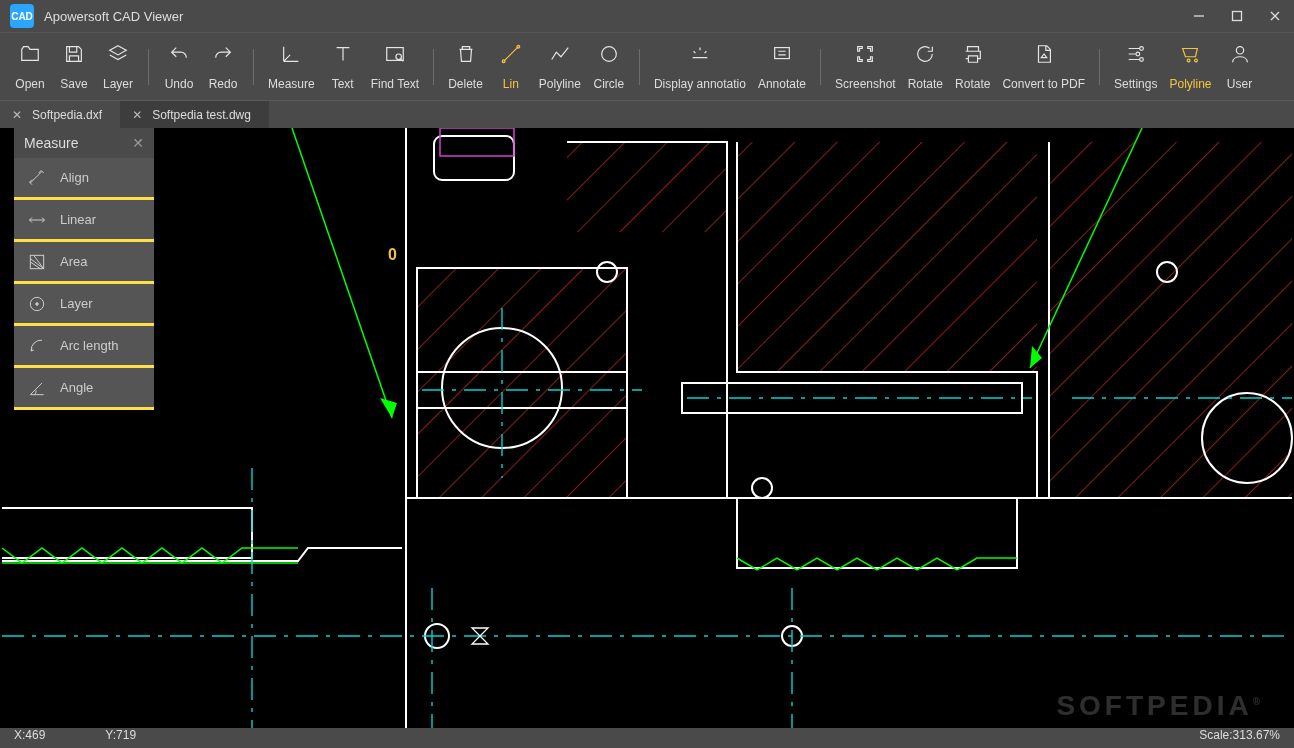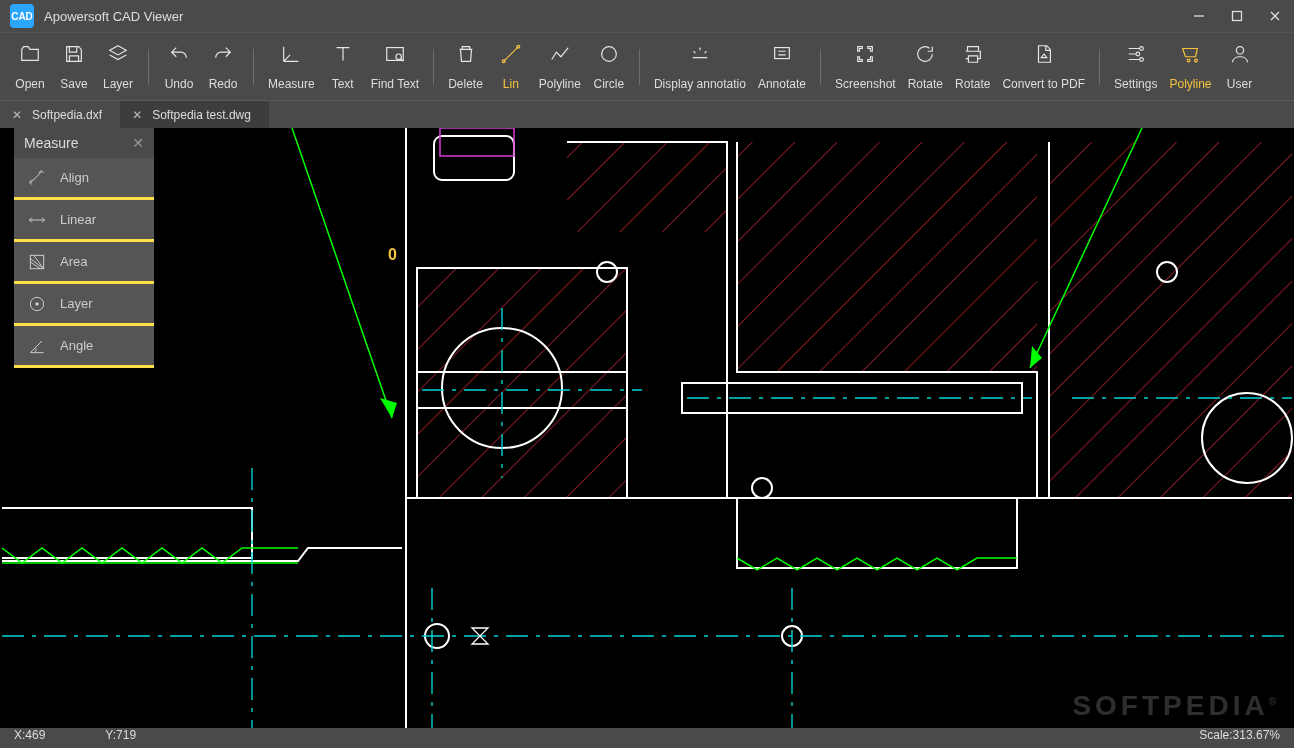--- a/index.html
+++ b/index.html
@@ -39,21 +39,21 @@
 .side-panel .opt.selected { color:#f7c33e; }
 .side-panel .opt .icobox { width:46px; display:flex; align-items:center; justify-content:center; }
 .side-panel .opt svg { width:20px; height:20px; stroke:#ccc; fill:none; stroke-width:1.2; }
 .side-panel .opt.selected svg { stroke:#f7c33e; }
 
 
 .status { height:20px; background:#4a4a4a; display:flex; align-items:flex-start; color:#ddd; font-size:12px; padding:0 14px; }
 .status .gap { flex:1; }
 
 
-.watermark { position:absolute; right:14px; bottom:6px; color:rgba(255,255,255,0.18); font-size:28px; letter-spacing:4px; font-weight:600; z-index:5;}
+.watermark { position:absolute; right:30px; bottom:6px; color:rgba(255,255,255,0.18); font-size:28px; letter-spacing:4px; font-weight:600; z-index:5;}
 .watermark sup{ font-size:10px; }
 
 
 .cad-svg { position:absolute; inset:0; width:100%; height:100%; z-index:1; }
 .annotation-zero { position:absolute; left:388px; top:118px; color:#f7c33e; font-size:16px; font-weight:bold; z-index:6;}
 </style>
 </head>
 <body>
 
 <div class="window">
@@ -379,20 +379,28 @@
             <svg viewBox="0 0 24 24">
               <circle cx="12" cy="12" r="8"></circle>
               <circle cx="12" cy="12" r="1.5" fill="#ccc"></circle>
             </svg>
           </div>
           <span>Layer</span>
         </div>
       <div class="opt">
           <div class="icobox">
             <svg viewBox="0 0 24 24">
+              <path d="M5 18 A12 12 0 0 1 18 5 M5 18l3-1 M5 18l1-3"></path>
+            </svg>
+          </div>
+          <span>Arc length</span>
+        </div>
+      <div class="opt">
+          <div class="icobox">
+            <svg viewBox="0 0 24 24">
               <path d="M4 20h16 M4 20L18 6 M9 20a6 6 0 0 0 2-5"></path>
             </svg>
           </div>
           <span>Angle</span>
         </div>
     </div>
 
     <div class="watermark"><span>SOFTPEDIA</span><sup>®</sup></div>
   </div>
 

